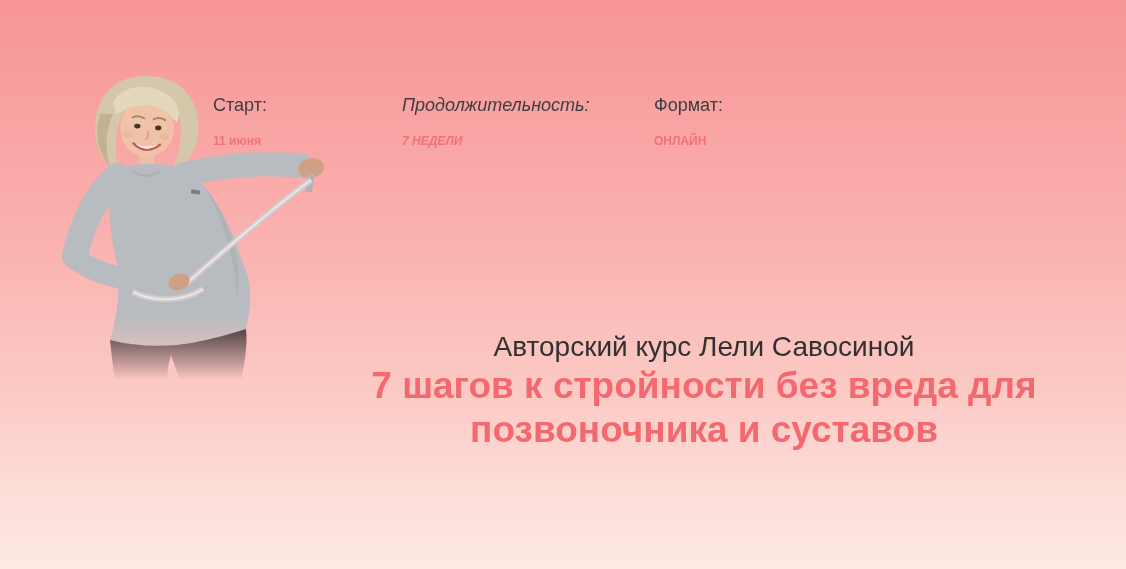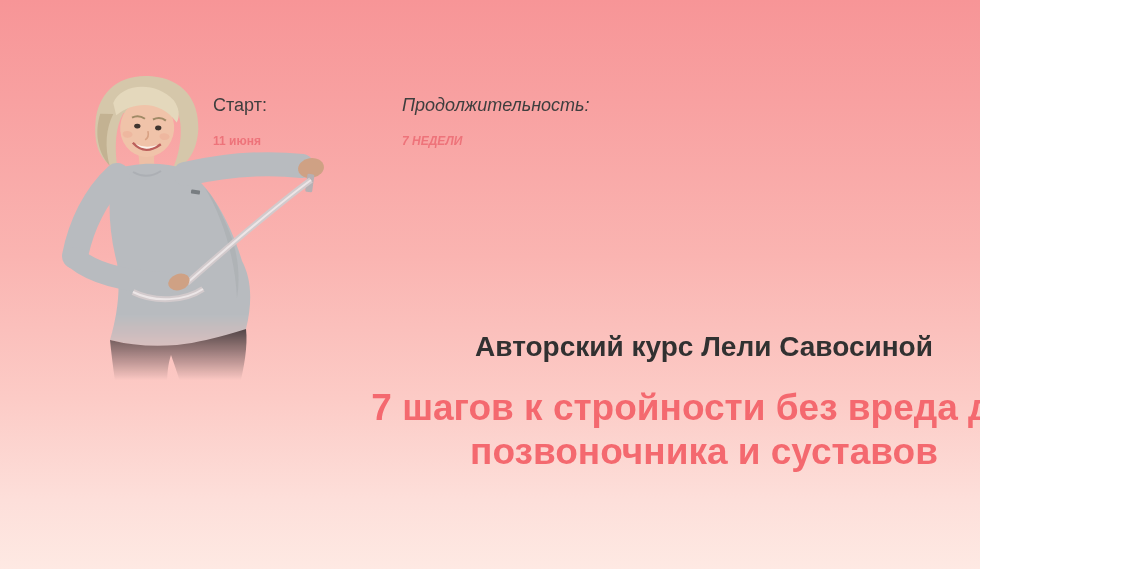--- a/index.html
+++ b/index.html
@@ -3,21 +3,21 @@
 <meta charset="utf-8">
 <style>
   * { margin: 0; padding: 0; box-sizing: border-box; }
   html, body { width: 1126px; height: 569px; }
   body {
     font-family: "Liberation Sans", sans-serif;
     overflow: hidden;
   }
   .banner {
     position: relative;
-    width: 980px;
+    width: 1126px;
     height: 569px;
     background: linear-gradient(180deg,
       #f79597 0%,
       #f8a1a1 18%,
       #fab4b1 45%,
       #fccbc6 70%,
       #fddfda 88%,
       #fee9e3 100%);
     overflow: hidden;
   }
@@ -48,24 +48,22 @@
     position: absolute;
     left: 324px;
     top: 330px;
     width: 760px;
     text-align: center;
   }
   .course-subtitle {
     font-size: 28px;
     line-height: 34px;
     color: #313131;
-    font-weight: bold;
   }
   .course-title {
-    margin-top: 22px;
     font-size: 37px;
     line-height: 44px;
     font-weight: bold;
     color: #f4696f;
   }
 
   
   .figure {
     position: absolute;
     left: 55px;
@@ -131,19 +129,23 @@
   </div>
 
   <div class="info-col col-start">
     <div class="label">Старт:</div>
     <div class="value">11 июня</div>
   </div>
   <div class="info-col col-duration">
     <div class="label">Продолжительность:</div>
     <div class="value">7 НЕДЕЛИ</div>
   </div>
+  <div class="info-col col-format">
+    <div class="label">Формат:</div>
+    <div class="value">ОНЛАЙН</div>
+  </div>
 
   <div class="course-block">
     <div class="course-subtitle">Авторский курс Лели Савосиной</div>
     <div class="course-title">7 шагов к стройности без вреда для позвоночника и суставов</div>
   </div>
 
 </div>
 
 </body></html>

